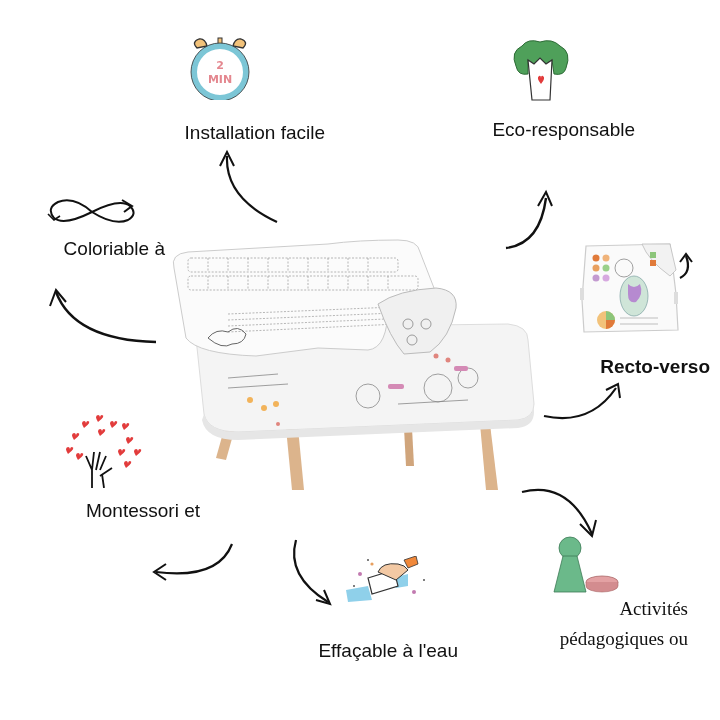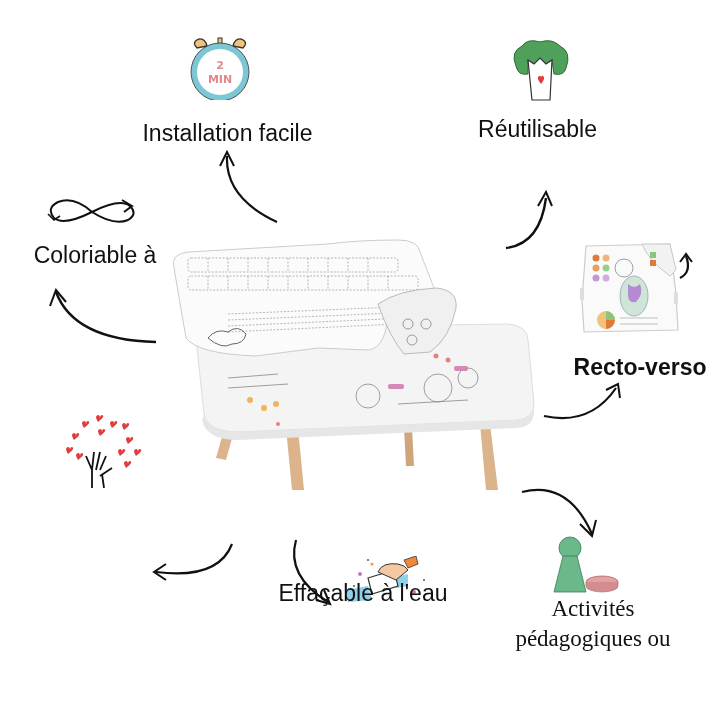--- a/index.html
+++ b/index.html
@@ -1,18 +1,18 @@
 <!DOCTYPE html>
 <html><head>
 <meta charset="utf-8">
 <style>
   html, body { margin: 0; padding: 0; background: #ffffff; }
   body { width: 720px; height: 720px; position: relative; overflow: hidden;
          font-family: "Liberation Sans", "DejaVu Sans", sans-serif; color: #111; }
-  .label { position: absolute; font-size: 23px; line-height: 30px; text-align: center; color: #111; }
+  .label { position: absolute; font-size: 19px; line-height: 30px; text-align: right; color: #111; }
   .label span { display: block; }
   .icon { position: absolute; }
   svg { display: block; }
   .arrow { position: absolute; }
 </style>
 </head>
 <body>
 
 <div class="icon" style="left:185px;top:36px;">
   <svg width="70" height="64" viewBox="0 0 70 64">
@@ -34,35 +34,35 @@
 </svg>
 
 <div class="icon" style="left:510px;top:38px;">
   <svg width="62" height="66" viewBox="0 0 62 66">
     <path d="M6 28 Q0 14 12 8 Q18 0 30 4 Q42 0 50 8 Q62 14 56 30 Q54 38 44 36 L42 22 L36 26 L30 20 L24 26 L18 22 L18 36 Q8 38 6 28 Z" fill="#4fa05a" stroke="#2d6b36" stroke-width="1"></path>
     <path d="M18 22 L24 26 L30 20 L36 26 L42 22 L40 62 L22 62 Z" fill="#fff" stroke="#333" stroke-width="1.2"></path>
     <path d="M31 46 Q26 40 29 38 Q31 37 31 40 Q31 37 33 38 Q36 40 31 46 Z" fill="#e23b3b"></path>
   </svg>
 </div>
 <div class="label" style="left:440px;top:116px;width:195px;line-height:27px;">
-  <span>Réutilisable</span>
+  <span>Eco-responsable</span>
 </div>
 <svg class="arrow" style="left:500px;top:188px;" width="60" height="66" viewBox="0 0 60 66">
   <path d="M6 60 Q40 56 46 10" fill="none" stroke="#111" stroke-width="2.4"></path>
   <path d="M38 18 L46 4 L52 18" fill="none" stroke="#111" stroke-width="2"></path>
 </svg>
 
 <div class="icon" style="left:44px;top:196px;">
   <svg width="96" height="32" viewBox="0 0 96 32">
     <path d="M48 16 Q30 0 14 6 Q2 12 10 22 Q20 30 48 16 Q76 2 86 10 Q94 18 84 24 Q70 30 48 16" fill="none" stroke="#111" stroke-width="2"></path>
     <path d="M78 4 L88 10 L80 16" fill="none" stroke="#111" stroke-width="2"></path>
     <path d="M4 18 L10 24 L16 20" fill="none" stroke="#111" stroke-width="1.6"></path>
   </svg>
 </div>
-<div class="label" style="left:25px;top:234px;width:140px;margin-top:6px;">
+<div class="label" style="left:25px;top:234px;width:140px;">
   <span>Coloriable à</span>
 </div>
 <svg class="arrow" style="left:44px;top:284px;" width="116" height="70" viewBox="0 0 116 70">
   <path d="M12 8 Q30 56 112 58" fill="none" stroke="#111" stroke-width="2.4"></path>
   <path d="M6 22 L12 6 L22 18" fill="none" stroke="#111" stroke-width="2"></path>
 </svg>
 
 <div class="icon" style="left:168px;top:228px;">
   <svg width="370" height="268" viewBox="0 0 370 268">
 
@@ -165,20 +165,21 @@
       <path d="M16 48 q-4 -6 0 -7 q2 0 2 3 q0 -3 2 -3 q4 1 -4 7 z"></path>
       <path d="M58 44 q-4 -6 0 -7 q2 0 2 3 q0 -3 2 -3 q4 1 -4 7 z"></path>
       <path d="M74 44 q-4 -6 0 -7 q2 0 2 3 q0 -3 2 -3 q4 1 -4 7 z"></path>
       <path d="M64 56 q-4 -6 0 -7 q2 0 2 3 q0 -3 2 -3 q4 1 -4 7 z"></path>
     </g>
     <path d="M30 76 L30 58 L24 44 M30 58 L32 40 M34 58 L38 40 M38 58 L44 44 M38 64 L50 56" fill="none" stroke="#111" stroke-width="1.8"></path>
     <path d="M42 76 L40 62" fill="none" stroke="#111" stroke-width="1.8"></path>
   </svg>
 </div>
 <div class="label" style="left:40px;top:496px;width:160px;">
+  <span>Montessori et</span>
 </div>
 <svg class="arrow" style="left:148px;top:540px;" width="88" height="44" viewBox="0 0 88 44">
   <path d="M84 4 Q70 40 8 32" fill="none" stroke="#111" stroke-width="2.2"></path>
   <path d="M18 24 L6 32 L18 40" fill="none" stroke="#111" stroke-width="2"></path>
 </svg>
 
 <svg class="arrow" style="left:284px;top:536px;" width="50" height="72" viewBox="0 0 50 72">
   <path d="M12 4 Q2 40 44 66" fill="none" stroke="#111" stroke-width="2.2"></path>
   <path d="M32 64 L46 68 L40 54" fill="none" stroke="#111" stroke-width="2"></path>
 </svg>
@@ -196,21 +197,21 @@
     <g fill="#e8a060">
         <circle cx="30" cy="8" r="1.6"></circle>
       </g>
     <g fill="#555">
         <circle cx="12" cy="30" r="1"></circle>
         <circle cx="82" cy="24" r="1"></circle>
         <circle cx="26" cy="4" r="1"></circle>
       </g>
   </svg>
 </div>
-<div class="label" style="left:268px;top:578px;width:190px;">
+<div class="label" style="left:268px;top:636px;width:190px;">
   <span>Effaçable à l'eau</span>
 </div>
 
 <svg class="arrow" style="left:518px;top:484px;" width="80" height="56" viewBox="0 0 80 56">
   <path d="M4 8 Q50 -4 74 50" fill="none" stroke="#111" stroke-width="2.2"></path>
   <path d="M62 40 L74 52 L78 36" fill="none" stroke="#111" stroke-width="2"></path>
 </svg>
 <div class="icon" style="left:550px;top:534px;">
   <svg width="80" height="60" viewBox="0 0 80 60">
     <circle cx="20" cy="14" r="11" fill="#6bb98a" stroke="#3c7a55" stroke-width="0.8"></circle>

